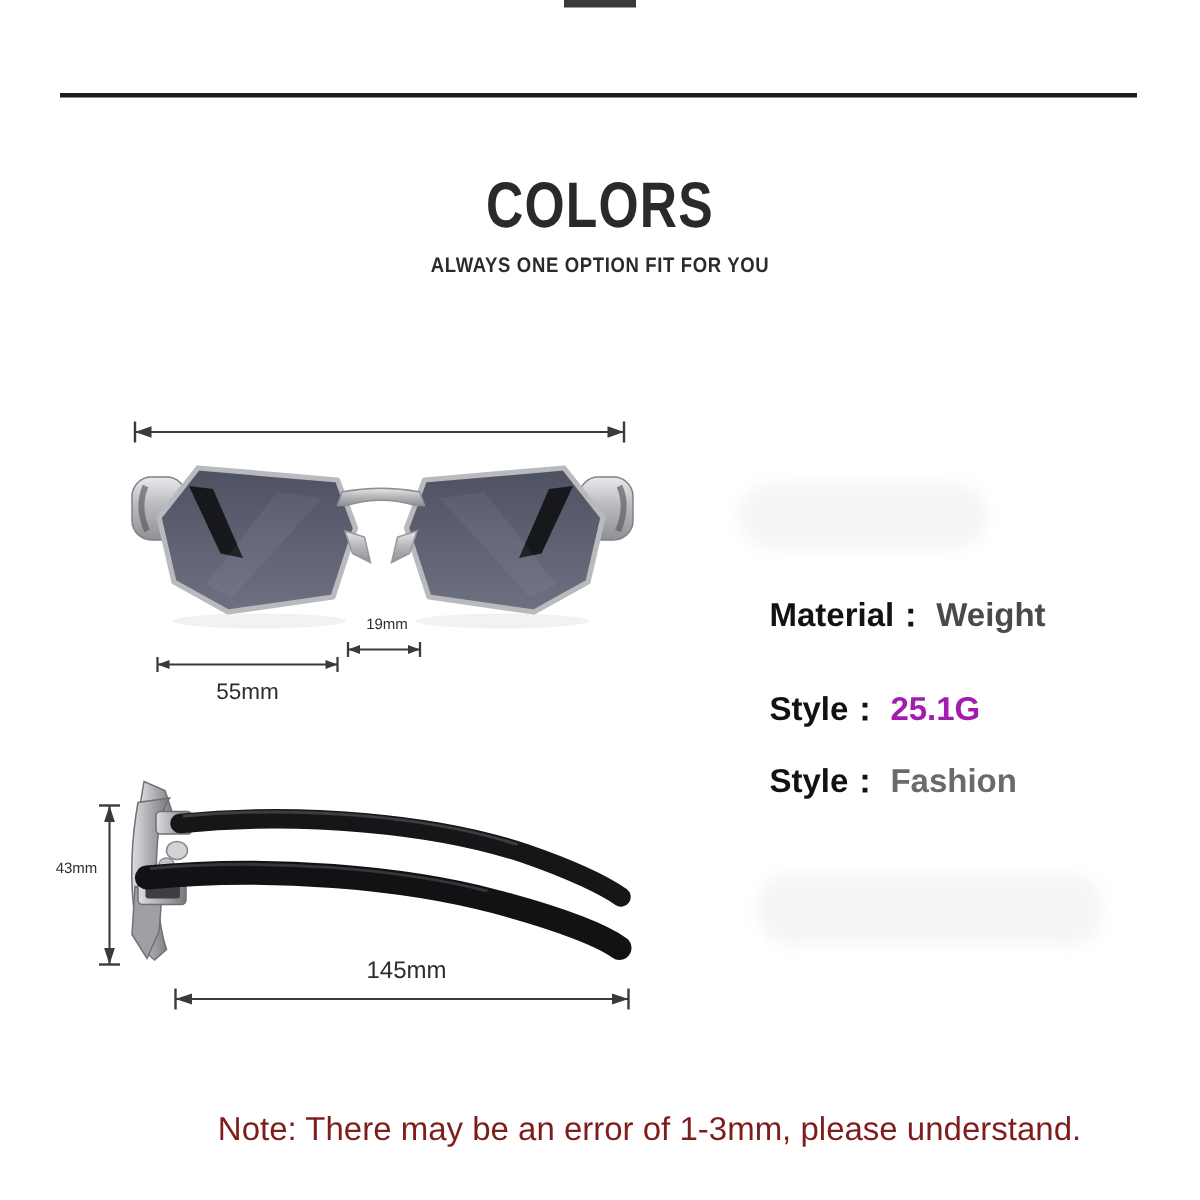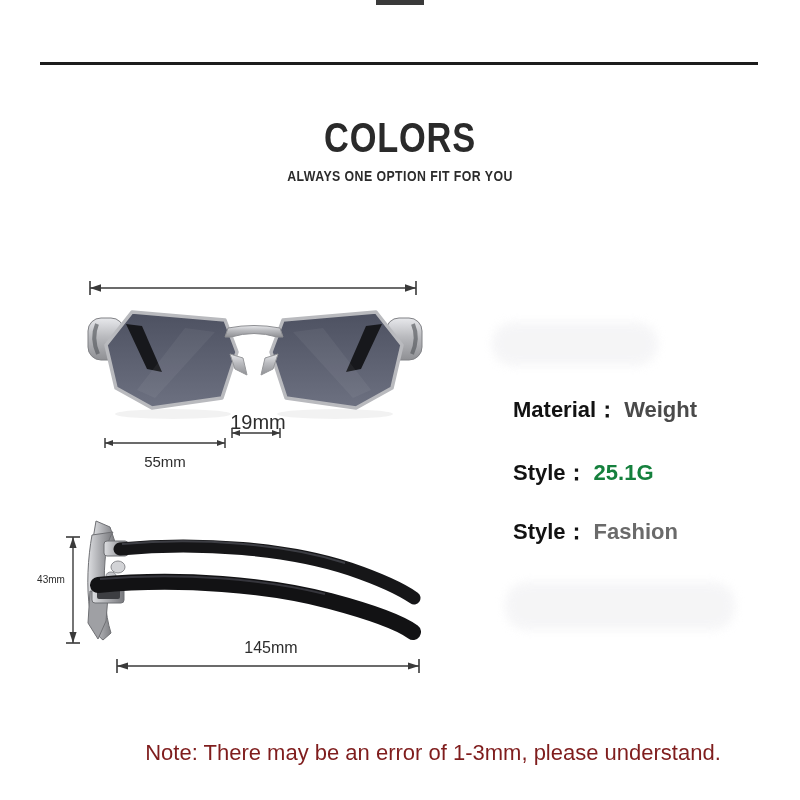--- a/index.html
+++ b/index.html
@@ -40,44 +40,44 @@
   }
 
   
   .dim-label {
     color: #2d2d2d;
     text-align: center;
     line-height: 1.1;
     white-space: nowrap;
   }
   #label-total-width  { left: 85px;  top: 264px; width: 334px; font-size: 16px; }
-  #label-bridge-width { left: 226px; top: 411px; width: 64px;  font-size: 20px; }
+  #label-bridge-width { left: 226px; top: 411px; width: 64px;  font-size: 10px; }
   #label-lens-width   { left: 110px; top: 454px; width: 110px; font-size: 15px; }
   #label-lens-height  { left: 19px;  top: 574px; width: 64px;  font-size: 10px; }
   #label-temple-length{ left: 118px; top: 639px; width: 306px; font-size: 16px; }
 
   .dim-arrow line, .dim-arrow path { stroke: #3a3a3a; }
   .dim-arrow polygon { fill: #3a3a3a; }
 
   
   .spec-row {
     left: 513px;
     font-size: 22px;
     font-weight: bold;
     white-space: nowrap;
     line-height: 1.2;
   }
   .spec-label { color: #121212; margin-top: 30px; }
   .spec-sep   { color: #121212; }
   .spec-value { padding-left: 6px; }
   #spec-row-0 { top: 397px; }
   #spec-row-1 { top: 460px; }
-  #spec-row-2 { top: 519px; }
+  #spec-row-2 { top: 508px; }
   #spec-value-0 { color: #4a4a4a; }
-  #spec-value-1 { color: #15803d; }
+  #spec-value-1 { color: #a21caf; }
   #spec-value-2 { color: #6a6a6a; }
 
   
   .watermark-blob {
     background: #f3f3f5;
     border-radius: 22px;
     filter: blur(5px);
     opacity: 0.8;
   }
   #blob-1 { left: 492px; top: 322px; width: 166px; height: 44px; }

